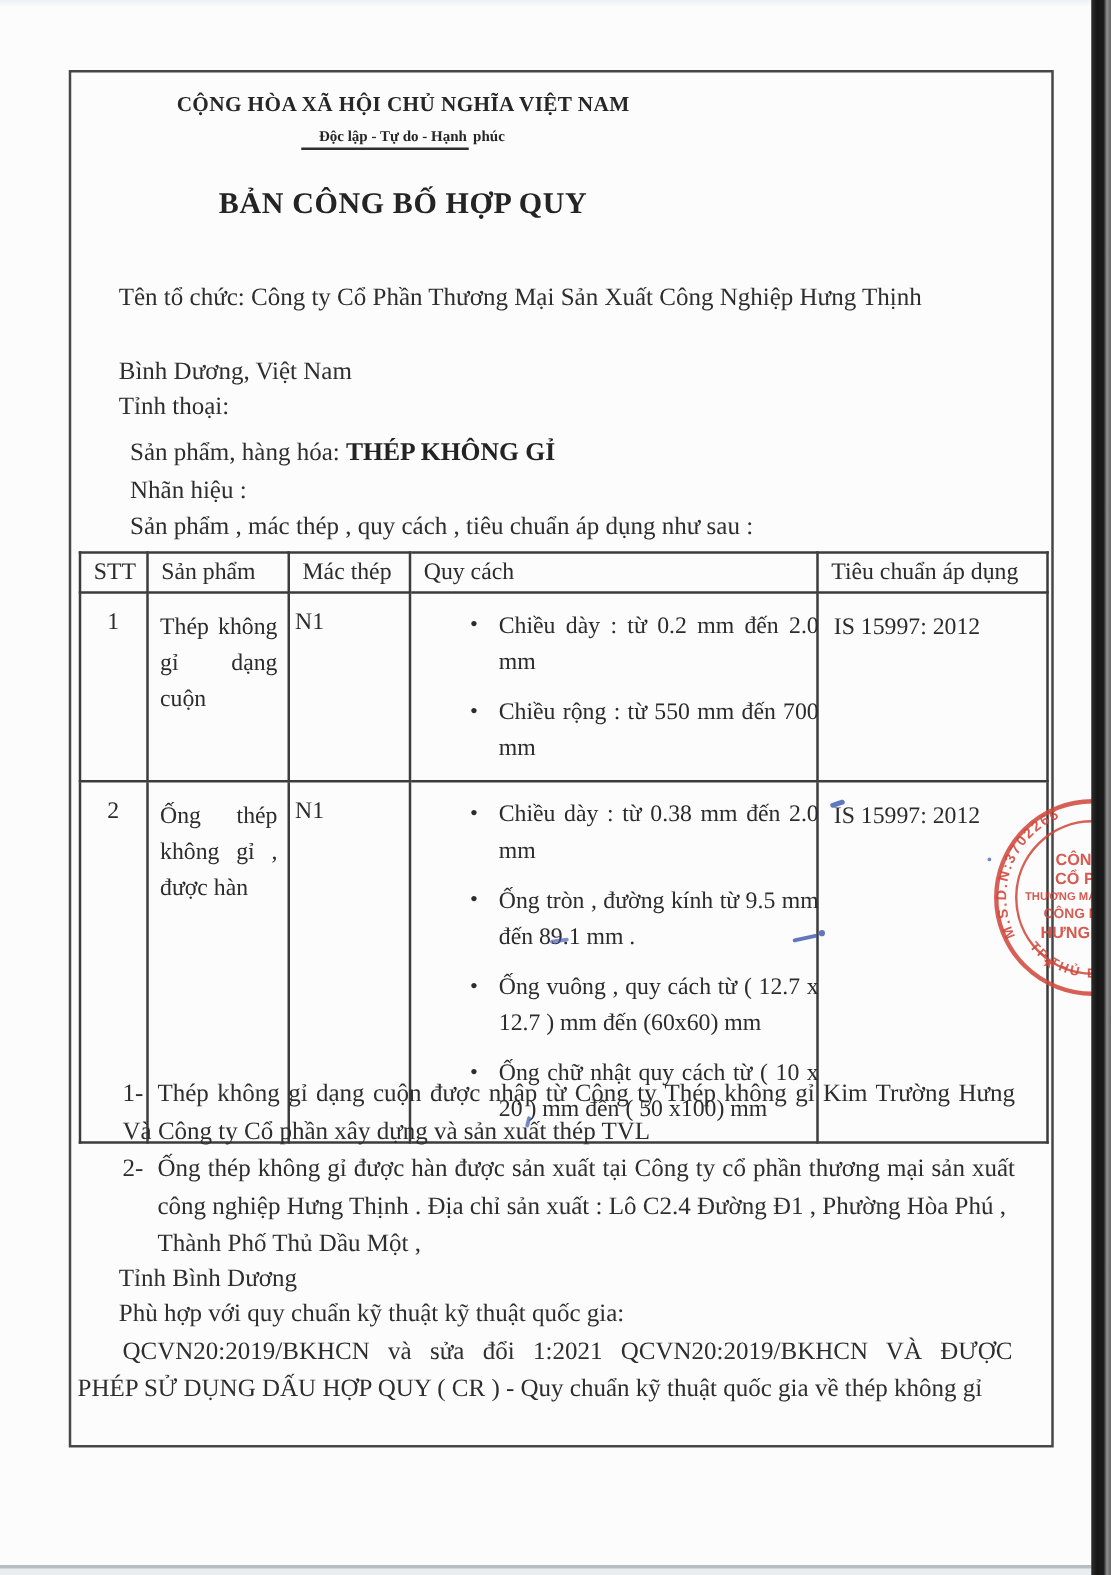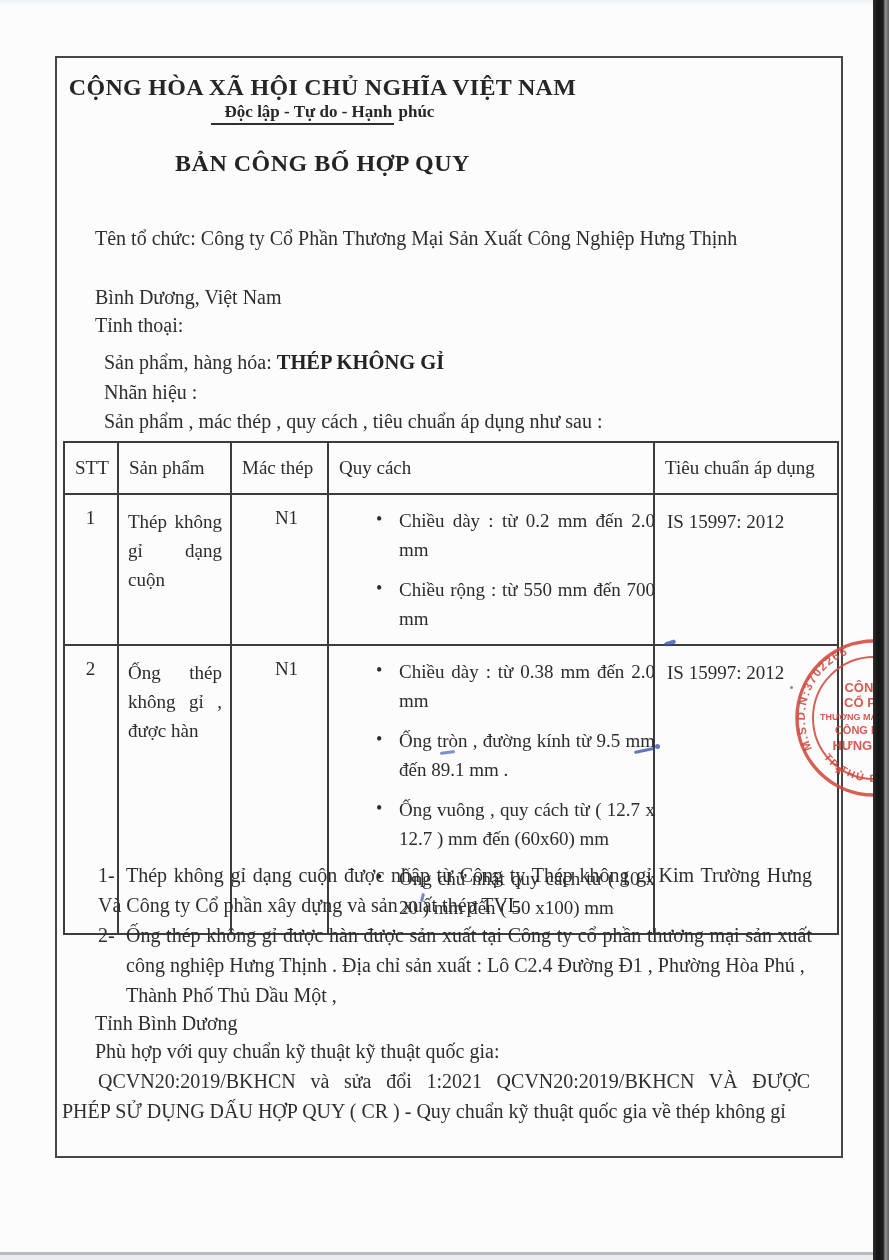--- a/index.html
+++ b/index.html
@@ -12,42 +12,42 @@
   .edge-top{position:absolute;left:0;top:0;width:889px;height:6px;
     background:linear-gradient(180deg,#edf2f7,#fcfcfd);}
   .edge-right{position:absolute;left:873px;top:0;width:16px;height:1260px;z-index:9;
     background:linear-gradient(90deg,#2e2e2e 0%,#141414 30%,#1c1c1c 62%,#8f8f8f 78%,#606060 100%);}
   .edge-bottom-line{position:absolute;left:0;top:1252px;width:889px;height:3px;background:#b7bcc1;z-index:8;}
   .edge-bottom-fill{position:absolute;left:0;top:1255px;width:889px;height:5px;background:#e9edf0;z-index:8;}
   .frame{position:absolute;left:55px;top:56px;width:788px;height:1102px;
     border:2px solid #474747;box-sizing:border-box;}
   
   .center-block{position:absolute;left:55px;width:535px;text-align:center;white-space:nowrap;}
-  .nat-title{top:74px;font-weight:bold;font-size:24px;letter-spacing:.3px;color:#262626;}
-  .motto{top:102px;font-weight:bold;font-size:17px;color:#262626;}
+  .nat-title{top:74px;font-weight:bold;font-size:17px;letter-spacing:.3px;color:#262626;}
+  .motto{top:102px;font-weight:bold;font-size:12px;color:#262626;}
   .motto-u{border-bottom:2px solid #2e2e2e;padding:0 2px 2px 14px;}
   .doc-title{top:150px;font-weight:bold;font-size:24px;letter-spacing:.5px;color:#242424;}
   .doc-number{top:190px;font-size:19px;}
   
   .line{position:absolute;font-size:20px;line-height:30px;white-space:nowrap;color:#2e2e2e;}
   .org{left:95px;top:223px;}
   .addr1{left:95px;top:252px;}
   .addr2{left:95px;top:282px;}
   .phone{left:95px;top:310px;}
   .product{left:104px;top:347px;}
   .product b{font-size:20.5px;color:#232323;}
   .brand{left:104px;top:377px;}
   .intro{left:104px;top:406px;}
   
   table.spec{position:absolute;left:63px;top:441px;width:774px;border-collapse:collapse;
     table-layout:fixed;font-size:19px;color:#2c2c2c;}
   table.spec th,table.spec td{border:2px solid #3c3c3c;box-sizing:border-box;}
-  table.spec th{height:52px;font-weight:normal;text-align:left;padding:0 0 0 10px;vertical-align:middle;}
+  table.spec th{height:32px;font-weight:normal;text-align:left;padding:0 0 0 10px;vertical-align:middle;}
   th.c-stt,td.c-stt{text-align:center;padding-left:0;}
-  th.c-mac,td.c-mac{text-align:center;padding-left:15px;}
+  th.c-mac,td.c-mac{text-align:left;padding-left:4px;}
   td{vertical-align:top;}
   tr.r1 td{height:95px;}
   tr.r2 td{height:240px;}
   td.c-stt{padding-top:12px;}
   td.c-sp{padding:12px 8px 0 9px;text-align:justify;line-height:29px;}
   td.c-mac{padding-top:12px;}
   td.c-qc{padding:11px 6px 0 43px;}
   td.c-tc{padding:16px 6px 0 12px;}
   .bullet{position:relative;padding-left:27px;margin-bottom:11px;width:256px;
     text-align:justify;line-height:29px;}

